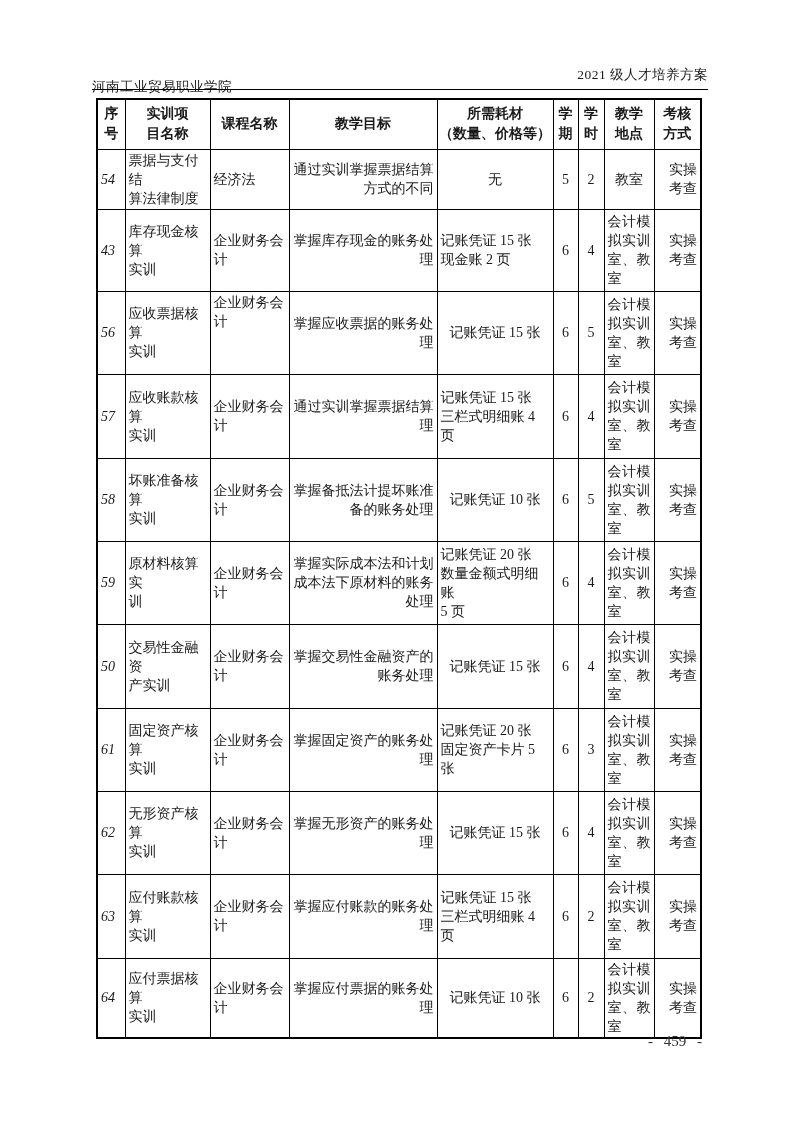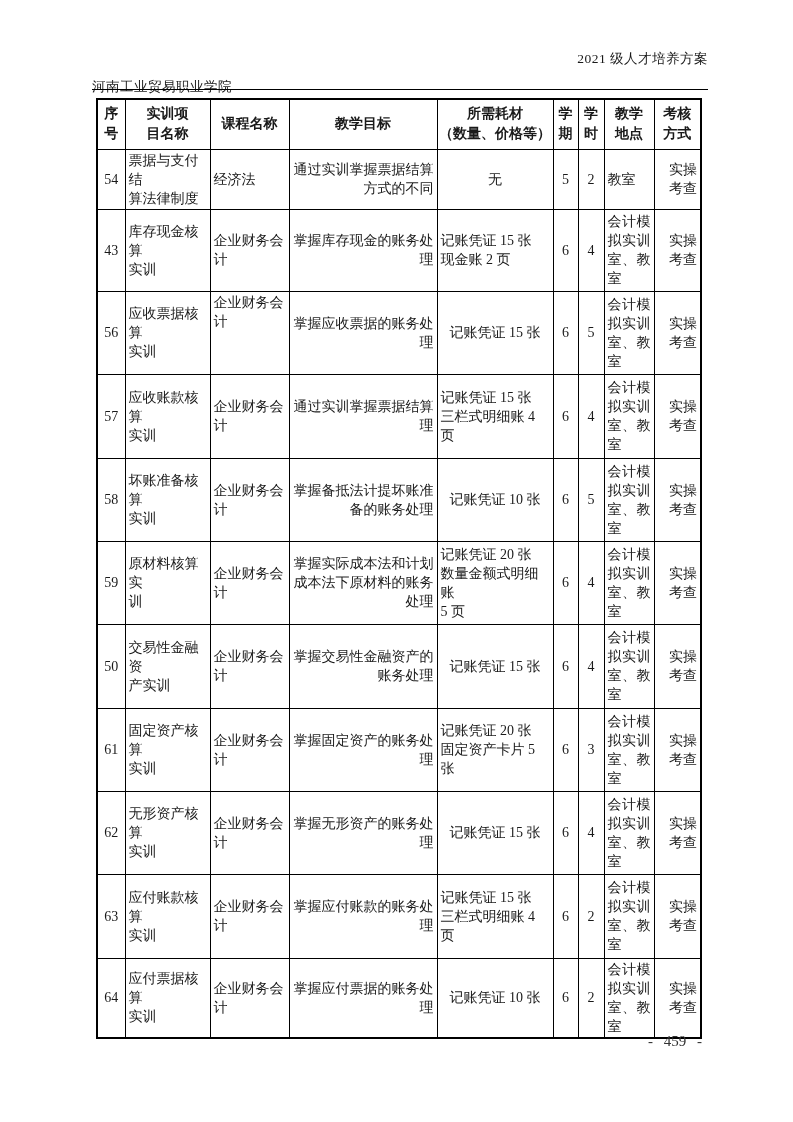--- a/index.html
+++ b/index.html
@@ -11,21 +11,21 @@
     position: relative;
     overflow: hidden;
   }
 
   
   .page-header-left {
     position: absolute; left: 92px; top: 66px;
     font-size: 13.5px; letter-spacing: 0.5px; margin-top: 12px;
   }
   .page-header-right {
-    position: absolute; right: 85px; top: 50px;
+    position: absolute; right: 85px; top: 66px;
     font-size: 13.5px; letter-spacing: 0.5px;
   }
   .header-rule {
     position: absolute; left: 92px; top: 89px;
     width: 616px; height: 0;
     border-top: 1.5px solid #000;
   }
 
   
   table.plan {
@@ -43,28 +43,28 @@
     white-space: pre-line;
     overflow: hidden;
     padding: 1px 3px;
   }
   table.plan th {
     font-weight: bold;
     text-align: center;
     line-height: 20px;
     padding: 1px 1px;
   }
-  td.c-num       { text-align: center; padding: 1px 1px; }
+  td.c-num       { text-align: left; padding: 1px 1px; font-style: italic; }
   td.c-project   { text-align: left; margin-top: 24px; }
   td.c-course    { text-align: left; }
   td.c-objective { text-align: right; padding: 1px 2px; }
   td.c-materials { text-align: center; padding: 1px 2px; }
   td.c-materials.multiline { text-align: left; }
   td.c-semester, td.c-hours { text-align: center; padding: 1px 1px; }
-  td.c-location  { text-align: left; line-height: 17px; padding: 1px 3px; }
+  td.c-location  { text-align: center; line-height: 17px; padding: 1px 3px; }
   td.c-location.fill { text-align: justify; text-align-last: justify; }
   td.c-assessment{ text-align: right; padding: 1px 2px; }
 
   
   .page-number {
     position: absolute; left: 96px; top: 1033px;
     width: 606px;
     text-align: right;
     font-size: 15px;
     word-spacing: 7px;

